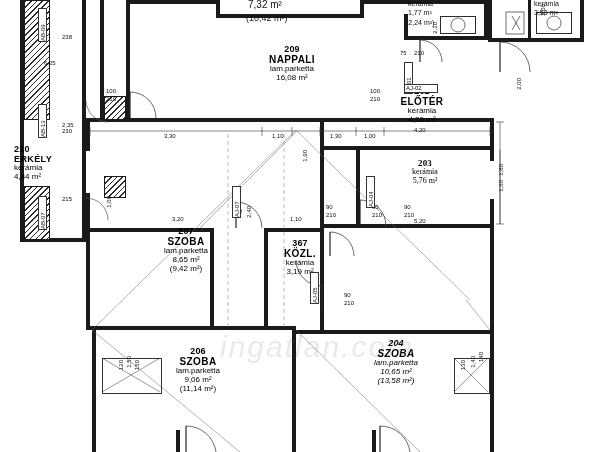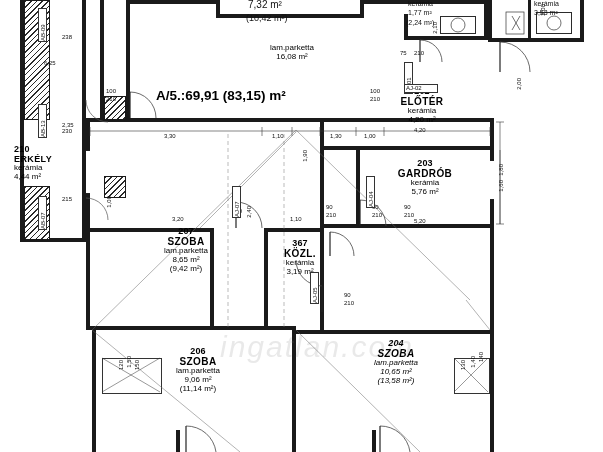--- a/index.html
+++ b/index.html
@@ -159,37 +159,37 @@
     <rect x="506" y="12" width="18" height="22" fill="none" stroke="#333" stroke-width="0.7"></rect>
 
     <line x1="102" y1="358" x2="160" y2="392" stroke="#333" stroke-width="0.5"></line>
     <line x1="102" y1="392" x2="160" y2="358" stroke="#333" stroke-width="0.5"></line>
     <line x1="454" y1="358" x2="488" y2="392" stroke="#333" stroke-width="0.5"></line>
     <line x1="454" y1="392" x2="488" y2="358" stroke="#333" stroke-width="0.5"></line>
   </svg>
 
   <div class="wm" style="left:220px;top:330px;">ingatlan.com</div>
 
-  <div class="title" style="left:156px;top:88px;">A/5.:69,91 (83,15) m²</div>
 
   <div class="room" style="left:232px;top:44px;width:120px;">
+    <div class="num">209</div>
+    <div class="nm">NAPPALI</div>
     <div class="mt">lam.parketta</div>
     <div class="ar">16,08 m²</div>
   </div>
 
   <div class="room" style="left:382px;top:86px;width:80px;">
     <div class="num">202</div>
     <div class="nm">ELŐTÉR</div>
     <div class="mt">kerámia</div>
     <div class="ar">4,20 m²</div>
   </div>
 
-  <div class="room" style="left:375px;top:158px;width:100px;">
+  <div class="room" style="left:375px;top:158px;width:100px;font-family:Liberation Serif, serif;">
     <div class="num">203</div>
-    <div class="nm">GARDRÓB</div>
     <div class="mt">kerámia</div>
     <div class="ar">5,76 m²</div>
   </div>
 
   <div class="room" style="left:142px;top:226px;width:88px;">
     <div class="num">207</div>
     <div class="nm">SZOBA</div>
     <div class="mt">lam.parketta</div>
     <div class="ar">8,65 m²</div>
     <div class="ar2">(9,42 m²)</div>

